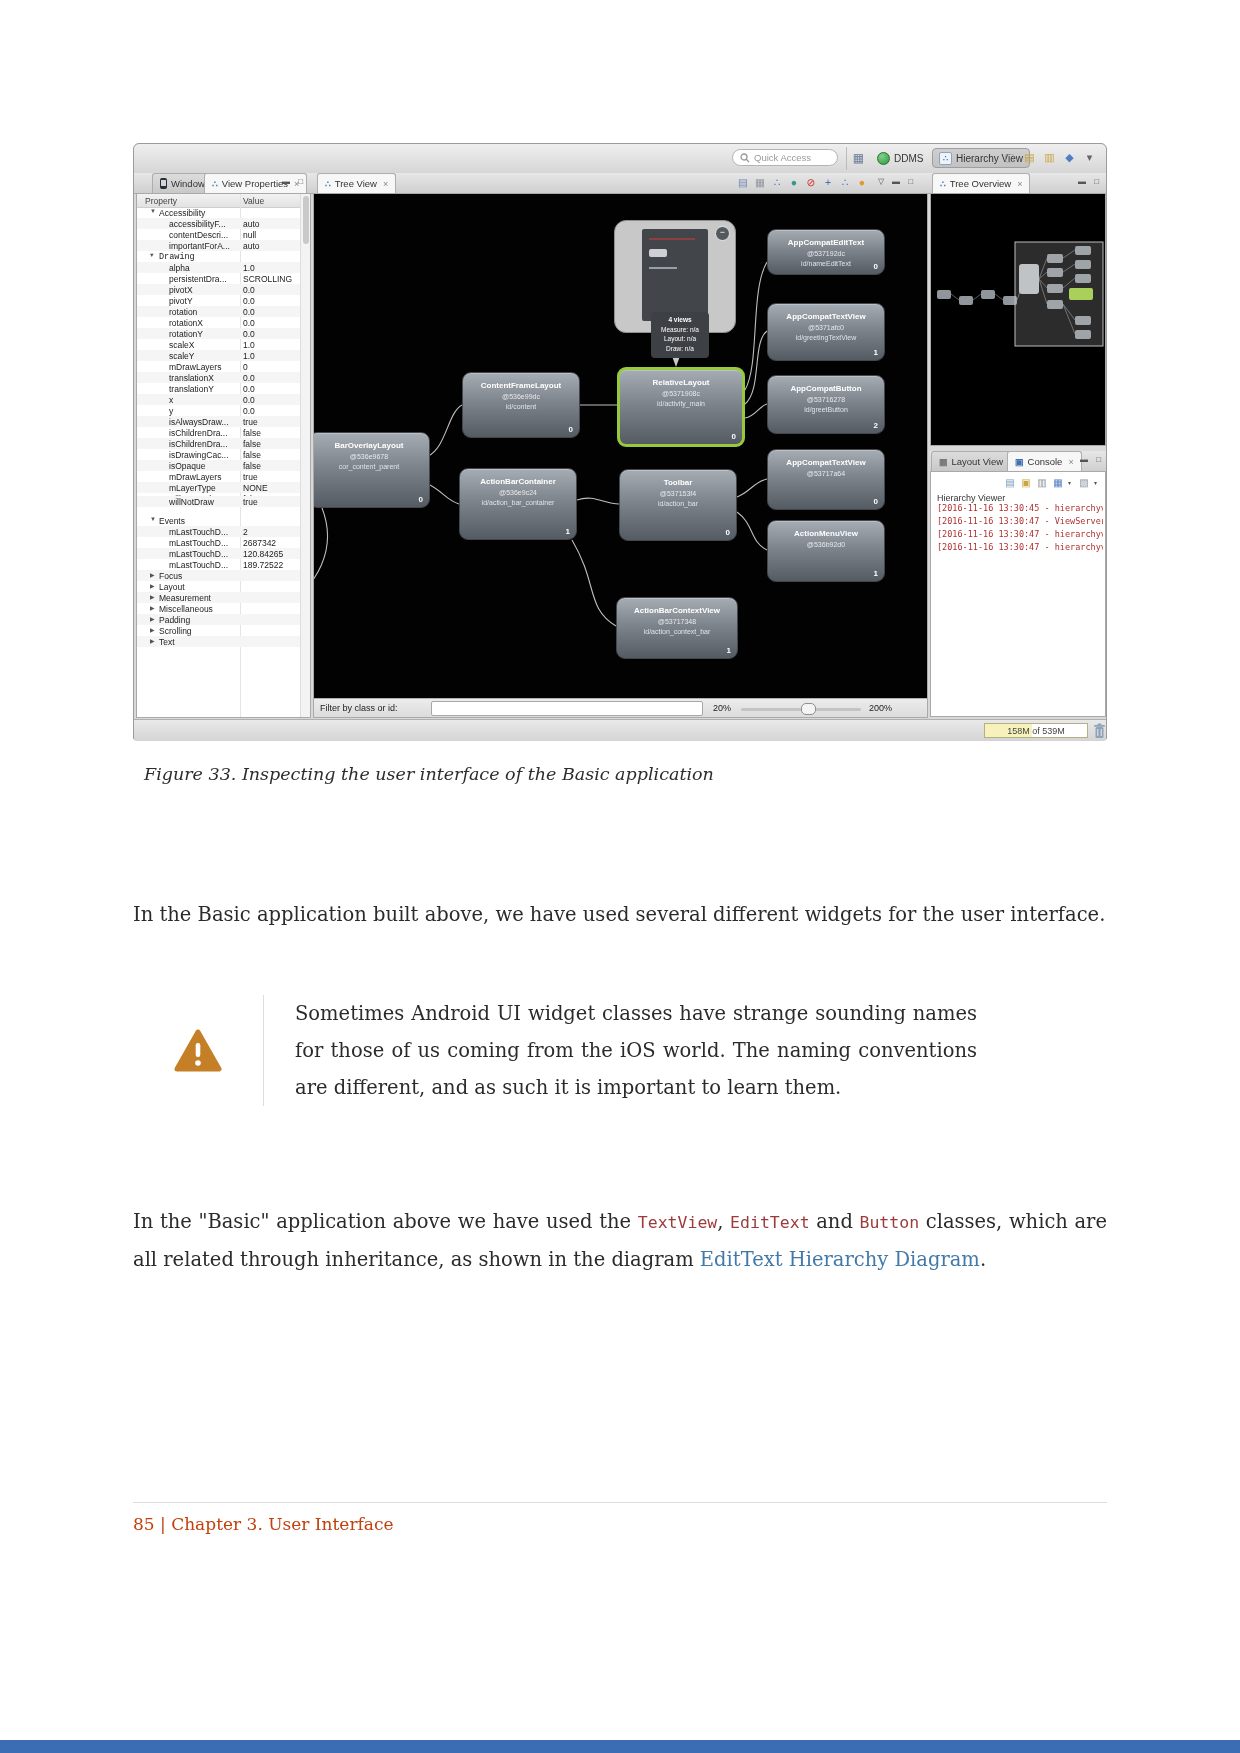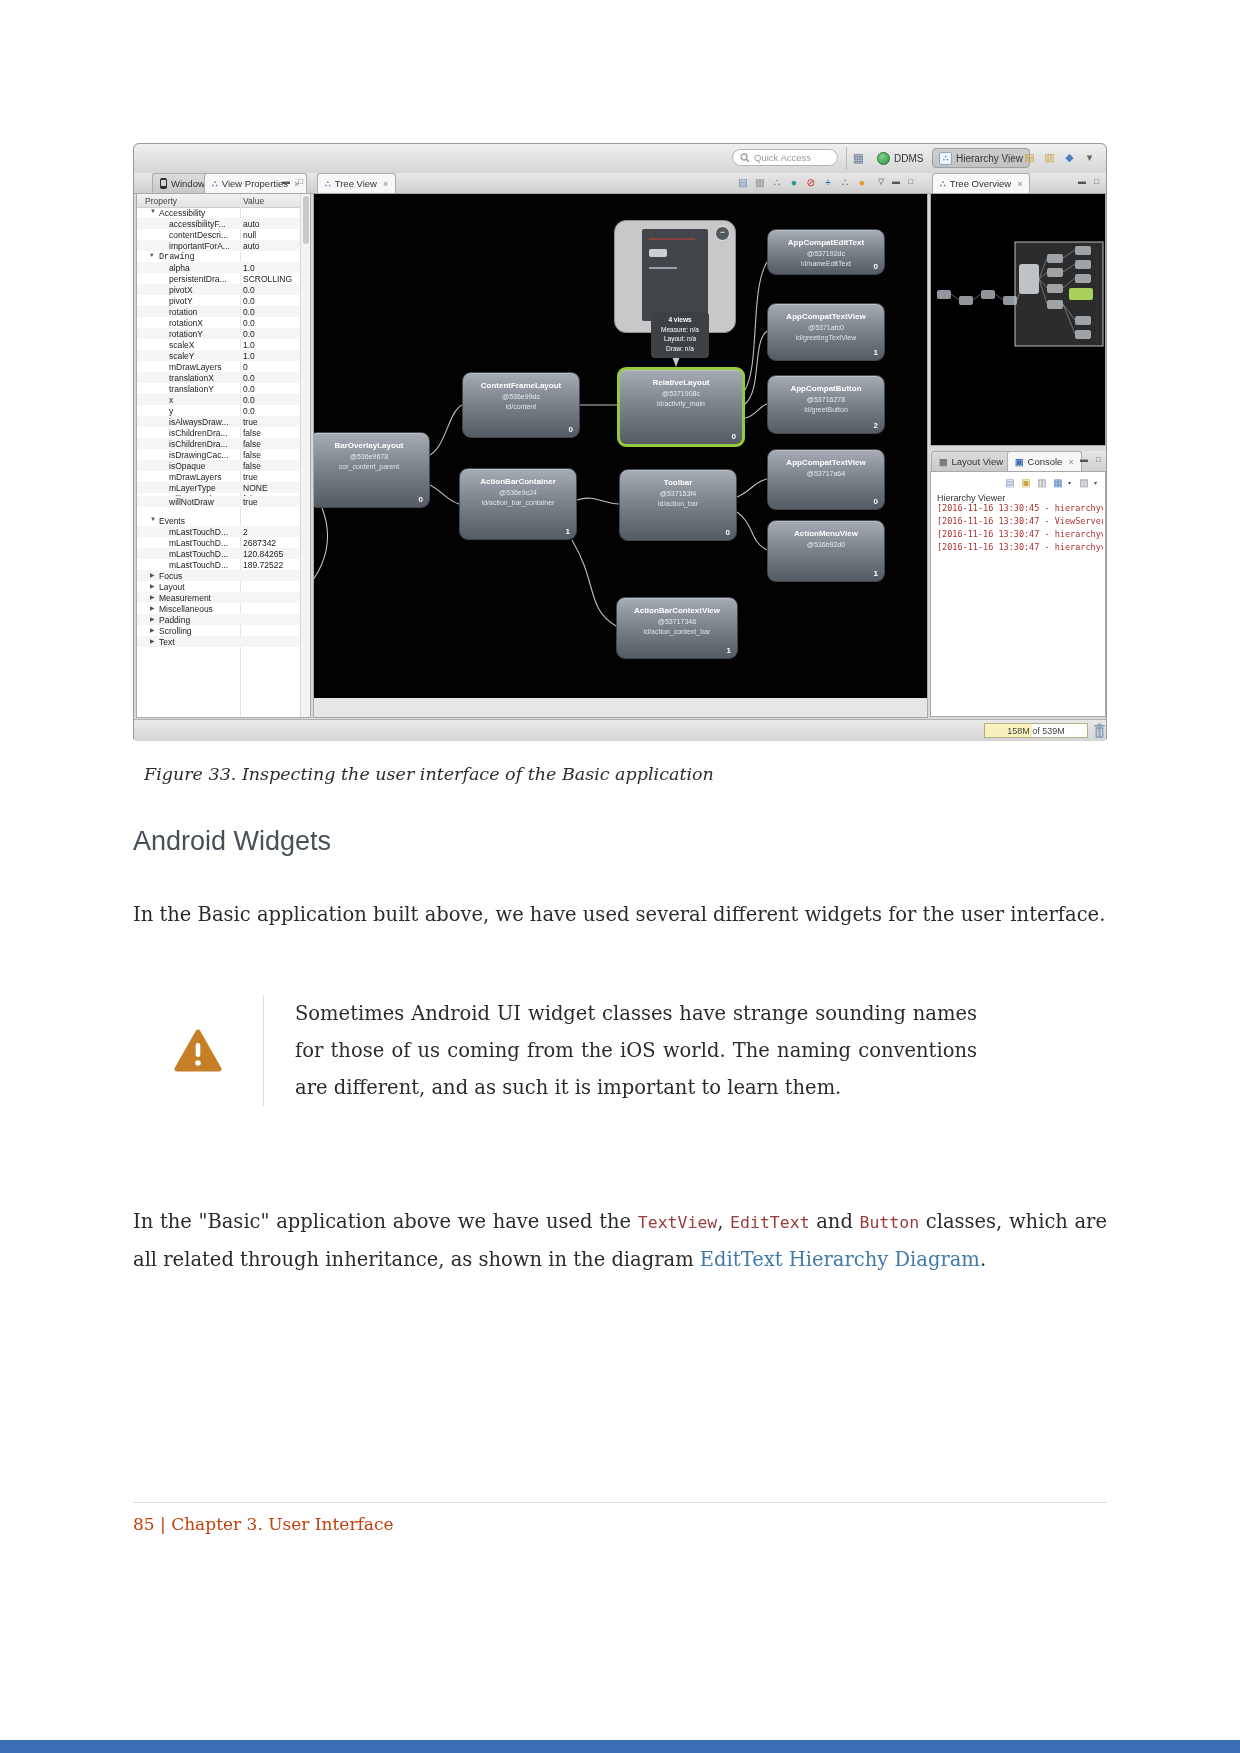--- a/index.html
+++ b/index.html
@@ -493,20 +493,28 @@
                 <span class="nt">AppCompatTextView</span>
                 <span class="na">@53717a64</span>
                 <span class="nb">0</span>
               </div>
               <div class="node" style="left: 453px; top: 326px; width: 118px; height: 62px; z-index: 3;">
                 <span class="nt">ActionMenuView</span>
                 <span class="na">@536b92d0</span>
                 <span class="nb">1</span>
               </div>
             </div>
+        </div>
+        <div class="filterbar">
+          <span class="flabel">Filter by class or id:</span>
+          <div class="finput"></div>
+          <span class="zmin">20%</span>
+          <div class="ztrack"></div>
+          <div class="zthumb"></div>
+          <span class="zmax">200%</span>
         </div>
       </div>
 
       <div class="opanel">
         <svg width="174" height="251" viewBox="0 0 174 251">
           <g stroke="#6f6f6f" stroke-width="0.8">
             <line x1="20" y1="100" x2="28" y2="106"></line>
               <line x1="42" y1="106" x2="50" y2="100"></line>
             <line x1="64" y1="100" x2="72" y2="106"></line>
               <line x1="86" y1="106" x2="92" y2="90"></line>
@@ -582,21 +590,20 @@
           <rect x="1" y="2" width="11" height="1.8" rx="0.9" fill="#8fa2b8"></rect>
           <rect x="4.5" y="0.5" width="4" height="2" rx="1" fill="#8fa2b8"></rect>
           <line x1="4.8" y1="6" x2="4.8" y2="13" stroke="#fff" stroke-width="0.8"></line>
           <line x1="8.2" y1="6" x2="8.2" y2="13" stroke="#fff" stroke-width="0.8"></line>
         </svg>
       </div>
     </div>
   </div>
 
   <div class="caption">Figure 33. Inspecting the user interface of the Basic application</div>
-  <h2 class="heading" style="margin:0;">Android Widgets</h2>
   <p class="bodypara para1" style="margin:0;">In the Basic application built above, we have used several different widgets for the user interface.</p>
 
   <div class="admon">
     <div class="admon-icon-cell">
       <svg width="48" height="44" viewBox="0 0 48 44">
         <path d="M24 3 L45 40 L3 40 Z" fill="#c57f27" stroke="#c57f27" stroke-width="5" stroke-linejoin="round"></path>
         <rect x="21.7" y="14" width="4.6" height="14" rx="2.2" fill="#fff"></rect>
         <circle cx="24" cy="34" r="2.8" fill="#fff"></circle>
       </svg>
     </div>

